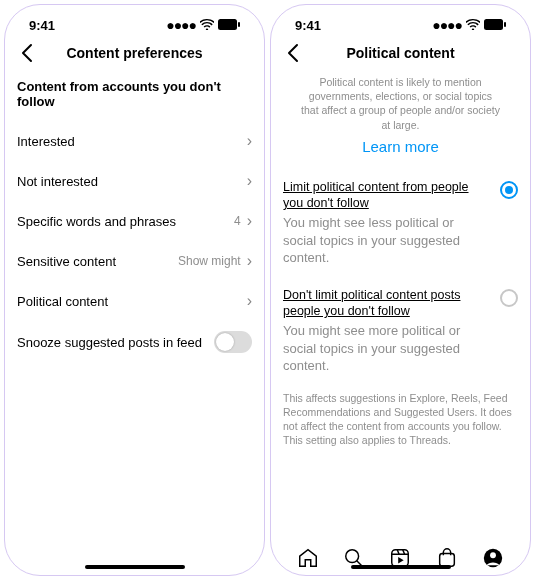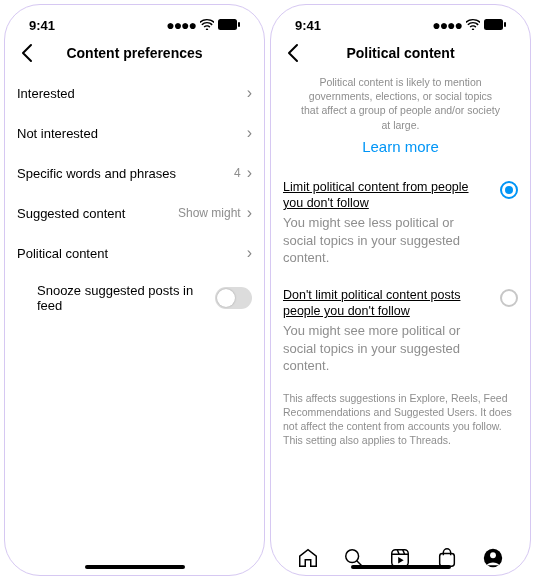--- a/index.html
+++ b/index.html
@@ -40,21 +40,21 @@
     .content { flex: 1; padding: 0 12px; }
     .section-title {
       font-size: 13px; font-weight: 700;
       padding: 6px 0 12px 0;
     }
     .row {
       display: flex; align-items: center; justify-content: space-between;
       padding: 10px 0;
       min-height: 40px;
     }
-    .row-label-wrap { display:flex; flex-direction:row;margin-left:20px; }
+    .row-label-wrap { display:flex; flex-direction:row; }
     .row-label { font-size: 13px; }
     .row-sub { font-size: 11px; color: #8e8e8e; margin-top:1px; }
     .row-right { display: flex; align-items: center; gap: 6px; color:#555; }
     .val { font-size: 12px; color:#8e8e8e; }
     .chevron { font-size: 16px; color:#888; font-weight:300; }
     .toggle {
       width: 38px; height: 22px; border-radius: 11px;
       background: #dcdcdc; position: relative;
     }
     .toggle::after {
@@ -129,20 +129,21 @@
     </div>
     <div class="header">
       <div class="back">
         <svg width="14" height="20" viewBox="0 0 14 20">
             <path d="M12 2 L4 10 L12 18" stroke="#000" stroke-width="2" fill="none" stroke-linecap="round" stroke-linejoin="round"></path>
           </svg>
       </div>
       <div class="title">Content preferences</div>
     </div>
     <div class="content">
+      <div class="section-title">Content from accounts you don't follow</div>
 
       <div class="row">
         <span class="row-label">Interested</span>
         <span class="row-right">
             <span class="chevron">›</span>
           </span>
       </div>
 
       <div class="row">
         <span class="row-label">Not interested</span>
@@ -153,21 +154,21 @@
 
       <div class="row">
         <span class="row-label">Specific words and phrases</span>
         <span class="row-right">
           <span class="val">4</span>
           <span class="chevron">›</span>
         </span>
       </div>
 
       <div class="row">
-        <span class="row-label">Suggested content</span>
+        <span class="row-label">Sensitive content</span>
         <span class="row-right">
           <span class="val">Show might</span>
           <span class="chevron">›</span>
         </span>
       </div>
 
       <div class="row">
         <span class="row-label">Political content</span>
         <span class="row-right">
             <span class="chevron">›</span>

